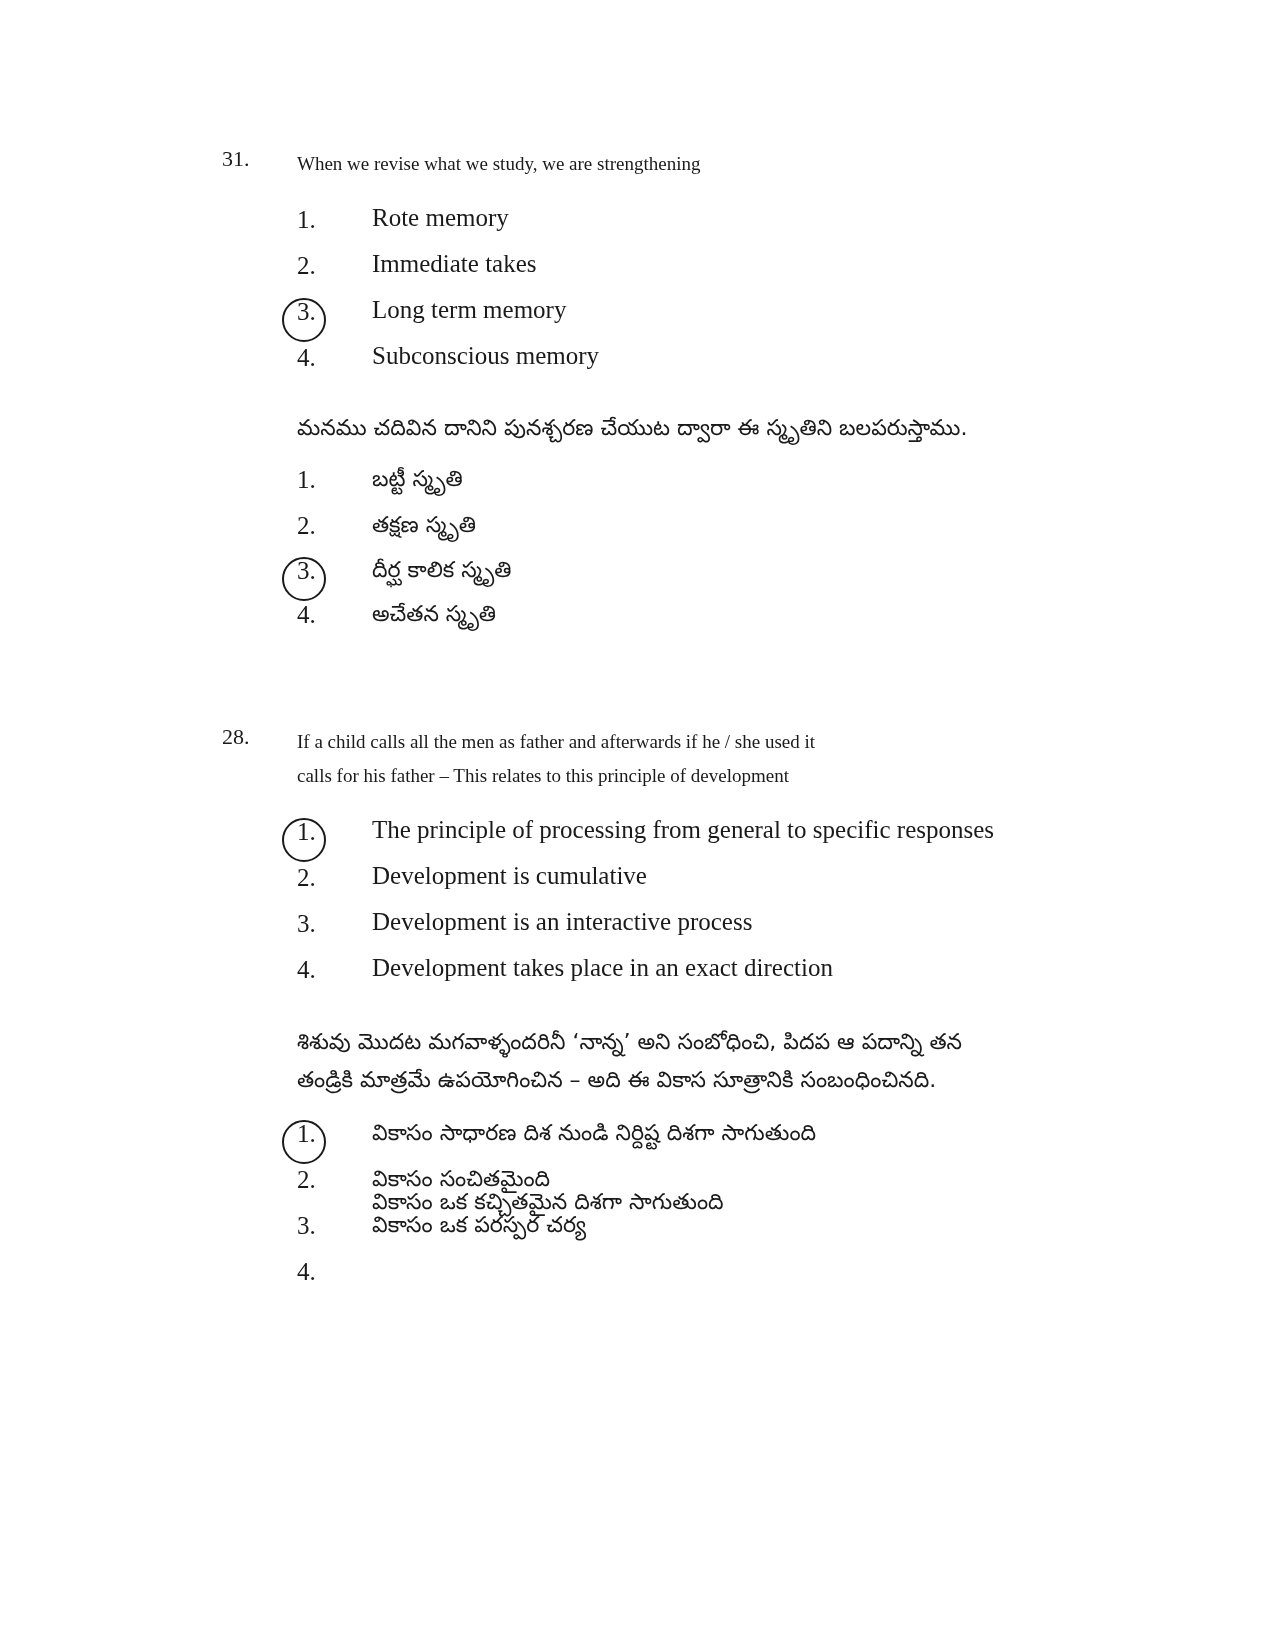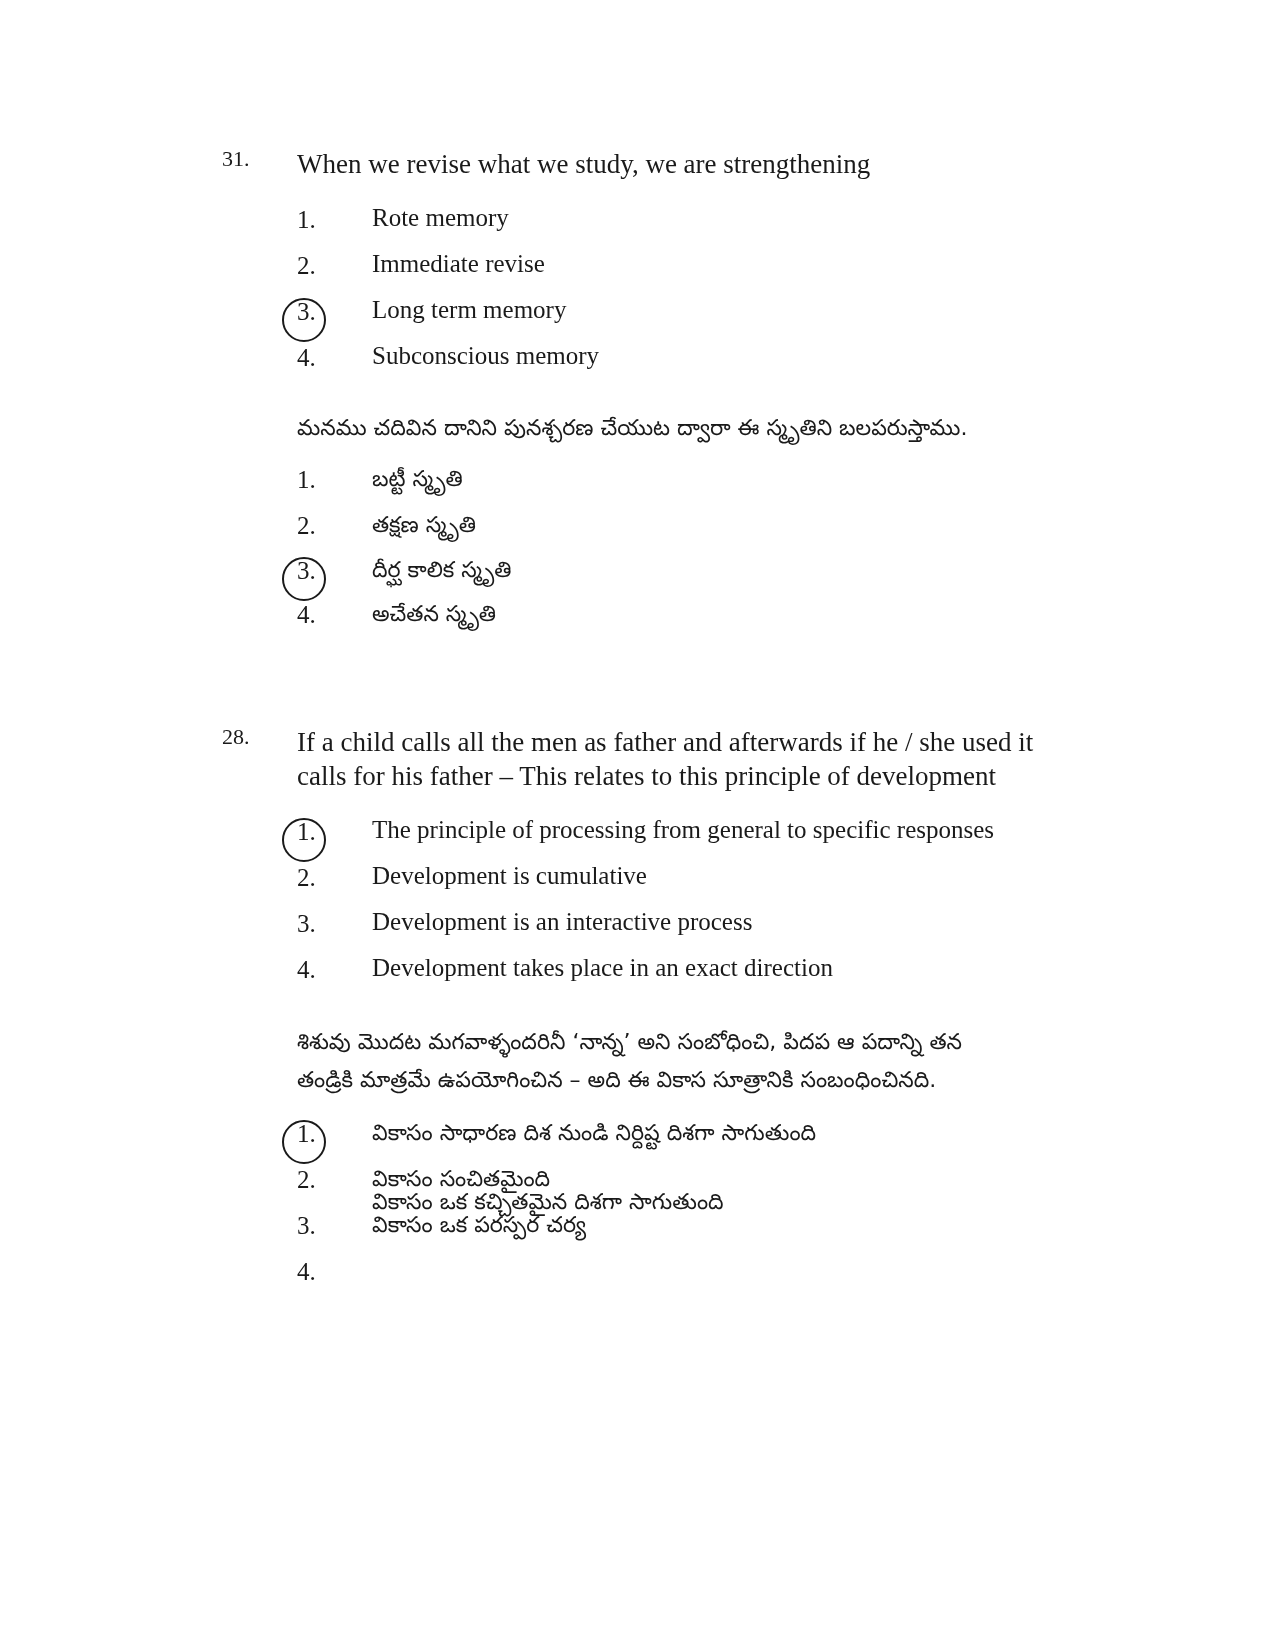--- a/index.html
+++ b/index.html
@@ -1,35 +1,35 @@
 <!DOCTYPE html>
 <html><head>
   <meta charset="utf-8">
   <style>
     html, body { margin: 0; padding: 0; background: #ffffff; }
     body { width: 1275px; height: 1651px; position: relative; overflow: hidden;
            font-family: "Liberation Serif", "DejaVu Serif", serif; color: #1a1a1a; }
     .qnum { position: absolute; left: 222px; font-size: 22px; }
-    .qtext { position: absolute; left: 297px; width: 760px; font-size: 27px; line-height: 36px; }
+    .qtext { position: absolute; left: 297px; width: 760px; font-size: 19px; line-height: 36px; }
     .onum { position: absolute; left: 297px; font-size: 25px; }
     .otext { position: absolute; left: 372px; font-size: 25px; white-space: nowrap; }
     .te { font-family: "DejaVu Sans", sans-serif; font-size: 22px; }
     .circle { position: absolute; left: 282px; width: 44px; height: 44px; border: 2px solid #1a1a1a; border-radius: 50%; box-sizing: border-box; }
   </style>
 </head>
 <body>
 
 <div>
   <span class="qnum" style="top:146px">31.</span>
   <span class="qtext" style="top:146px">When we revise what we study, we are strengthening</span>
 
   <span class="onum" style="top:206px">1.</span>
   <span class="otext" style="top:204px">Rote memory</span>
   <span class="onum" style="top:252px">2.</span>
-  <span class="otext" style="top:250px">Immediate revise</span>
+  <span class="otext" style="top:250px">Immediate takes</span>
   <div class="circle" style="top:298px"></div>
   <span class="onum" style="top:298px">3.</span>
   <span class="otext" style="top:296px">Long term memory</span>
   <span class="onum" style="top:344px">4.</span>
   <span class="otext" style="top:342px">Subconscious memory</span>
 
   <span class="qtext te" style="top:410px">మనము చదివిన దానిని పునశ్చరణ చేయుట ద్వారా ఈ స్మృతిని బలపరుస్తాము.</span>
 
   <span class="onum" style="top:466px">1.</span>
   <span class="otext te" style="top:466px">బట్టీ స్మృతి</span>

